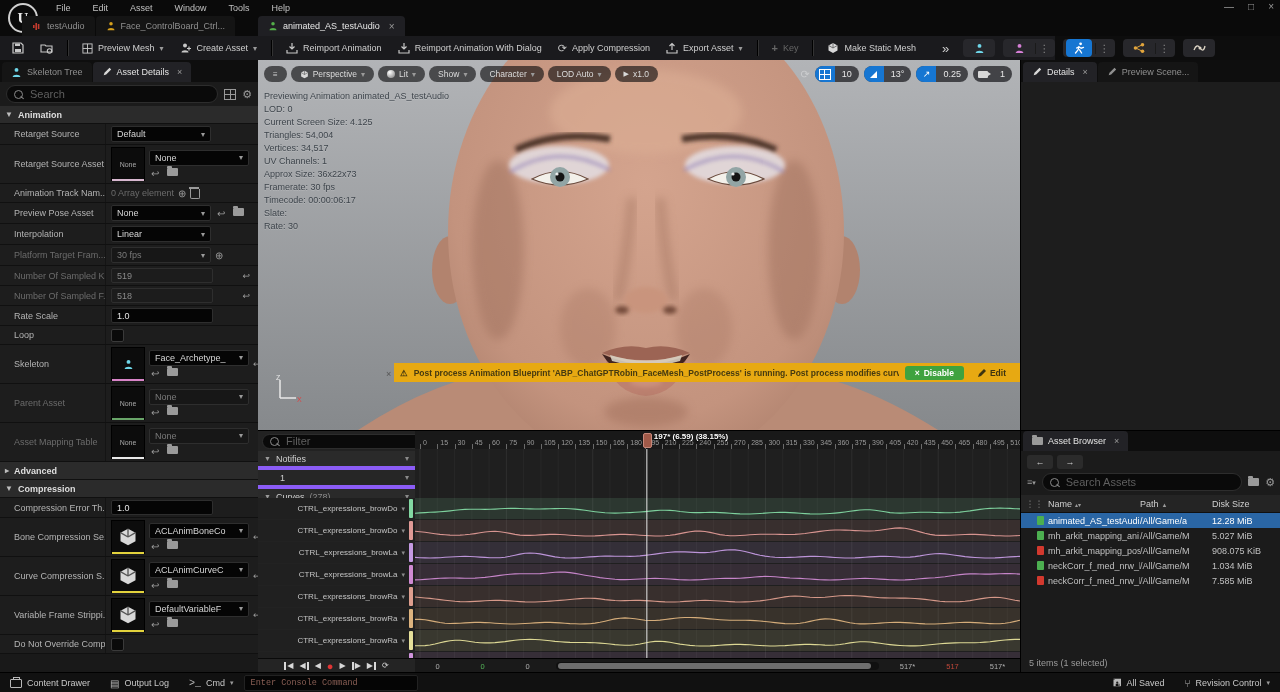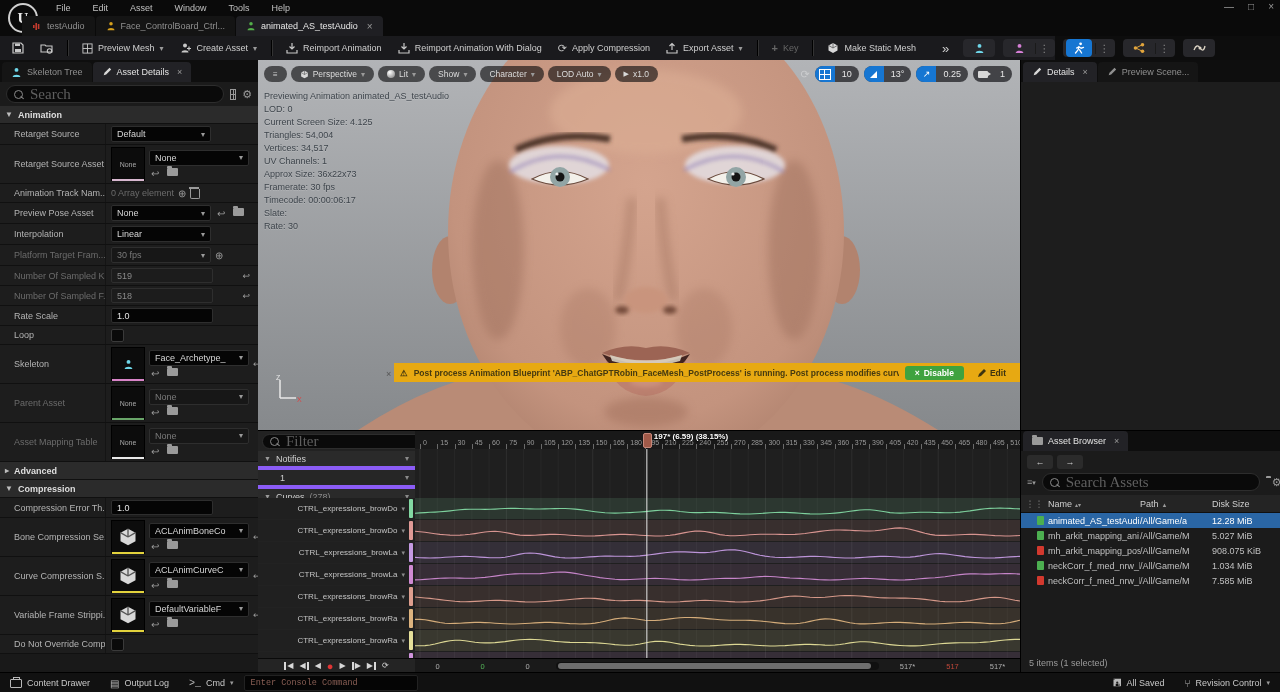--- a/index.html
+++ b/index.html
@@ -10,21 +10,21 @@
   #titlebar{position:absolute;left:0;top:0;width:1280px;height:36px;background:#0a0a0a;}
   #ue-logo{position:absolute;left:8px;top:3px;width:30px;height:30px;border-radius:50%;
            border:2px solid #d0d0d0;box-sizing:border-box;display:flex;align-items:center;justify-content:center;
            color:#e8e8e8;font-size:15px;font-family:"Liberation Serif",serif;font-weight:bold;}
   #menu-row{position:absolute;left:46px;top:0;height:15px;display:flex;align-items:center;gap:2px;}
   .menu-item{padding:1px 10px;color:#c0c0c0;cursor:default;}
   #win-controls{position:absolute;right:6px;top:1px;display:flex;gap:14px;color:#9a9a9a;font-size:10px;}
   #tab-row{position:absolute;left:22px;top:15px;height:21px;display:flex;align-items:flex-end;gap:1px;}
   .asset-tab{height:20px;display:flex;align-items:center;gap:5px;padding:0 10px;background:#141414;
              color:#8f8f8f;border-radius:4px 4px 0 0;max-width:150px;}
-  .asset-tab.active{background:#1f1f23;color:#e6e6e6;}
+  .asset-tab.active{background:#1f1f23;color:#e6e6e6;margin-left:22px;}
   .asset-tab .tab-close{color:#9a9a9a;margin-left:4px;font-size:10px;}
   .tab-glyph{width:10px;height:10px;flex:0 0 auto;}
   
   #toolbar{position:absolute;left:0;top:36px;width:1055px;height:24px;background:#1a1a1d;
            border-bottom:1px solid #000;display:flex;align-items:center;}
   .tb-group{display:flex;align-items:center;height:100%;padding:0 4px;}
   .tb-sep{width:1px;height:16px;background:#000;box-shadow:1px 0 0 #333;margin:0 2px;}
   .tb-btn{display:flex;align-items:center;gap:5px;padding:3px 8px;border-radius:3px;color:#cfcfcf;white-space:nowrap;}
   .tb-btn.disabled{color:#666;}
   .tb-chev{color:#9a9a9a;font-size:8px;}
@@ -34,21 +34,21 @@
   .tb-seg .seg-main.blue{background:#1676d2;}
   .tb-kebab{color:#8a8a8a;padding:0 3px;font-size:10px;border-left:1px solid #1a1a1a;margin-left:3px;}
   
   #left-panel{position:absolute;left:0;top:60px;width:258px;height:612px;background:#161616;border-right:1px solid #000;overflow:hidden;}
   .panel-tabs{height:22px;background:#0e0e0e;display:flex;align-items:flex-end;gap:1px;padding-left:2px;}
   .ptab{height:20px;display:flex;align-items:center;gap:5px;padding:0 9px;background:#151515;color:#8f8f8f;border-radius:4px 4px 0 0;}
   .ptab.active{background:#222226;color:#e2e2e2;}
   .ptab .tab-close{font-size:9px;color:#9a9a9a;margin-left:3px;}
   #lp-search-row{height:24px;display:flex;align-items:center;padding:0 6px;gap:6px;background:#1b1b1b;}
   .searchbox{flex:1;display:flex;align-items:center;gap:5px;background:#0a0a0a;border:1px solid #2d2d2d;border-radius:10px;height:16px;padding:0 7px;}
-  .searchbox input{flex:1;background:transparent;border:none;outline:none;color:#cfcfcf;font-size:15px;font-family:Liberation Serif, serif;min-width:0;}
+  .searchbox input{flex:1;background:transparent;border:none;outline:none;color:#cfcfcf;font-size:11px;font-family:Liberation Sans, sans-serif;min-width:0;}
   .searchbox input::placeholder{color:#5f5f5f;}
   .search-glyph{width:7px;height:7px;border:1.4px solid #8a8a8a;border-radius:50%;position:relative;flex:0 0 auto;}
   .search-glyph::after{content:"";position:absolute;left:5px;top:6px;width:4px;height:1.4px;background:#8a8a8a;transform:rotate(40deg);}
   .grid-glyph{width:10px;height:9px;border:1px solid #9a9a9a;background:
       linear-gradient(#9a9a9a,#9a9a9a) 50% 0/1px 100% no-repeat,
       linear-gradient(#9a9a9a,#9a9a9a) 0 50%/100% 1px no-repeat;}
   .gear-glyph{color:#9a9a9a;font-size:11px;line-height:1;}
   
   #lp-rows{position:absolute;left:0;top:46px;right:0;bottom:0;overflow:hidden;background:#191919;}
   .prow{display:grid;grid-template-columns:106px 1fr;align-items:center;border-bottom:1px solid #101010;

